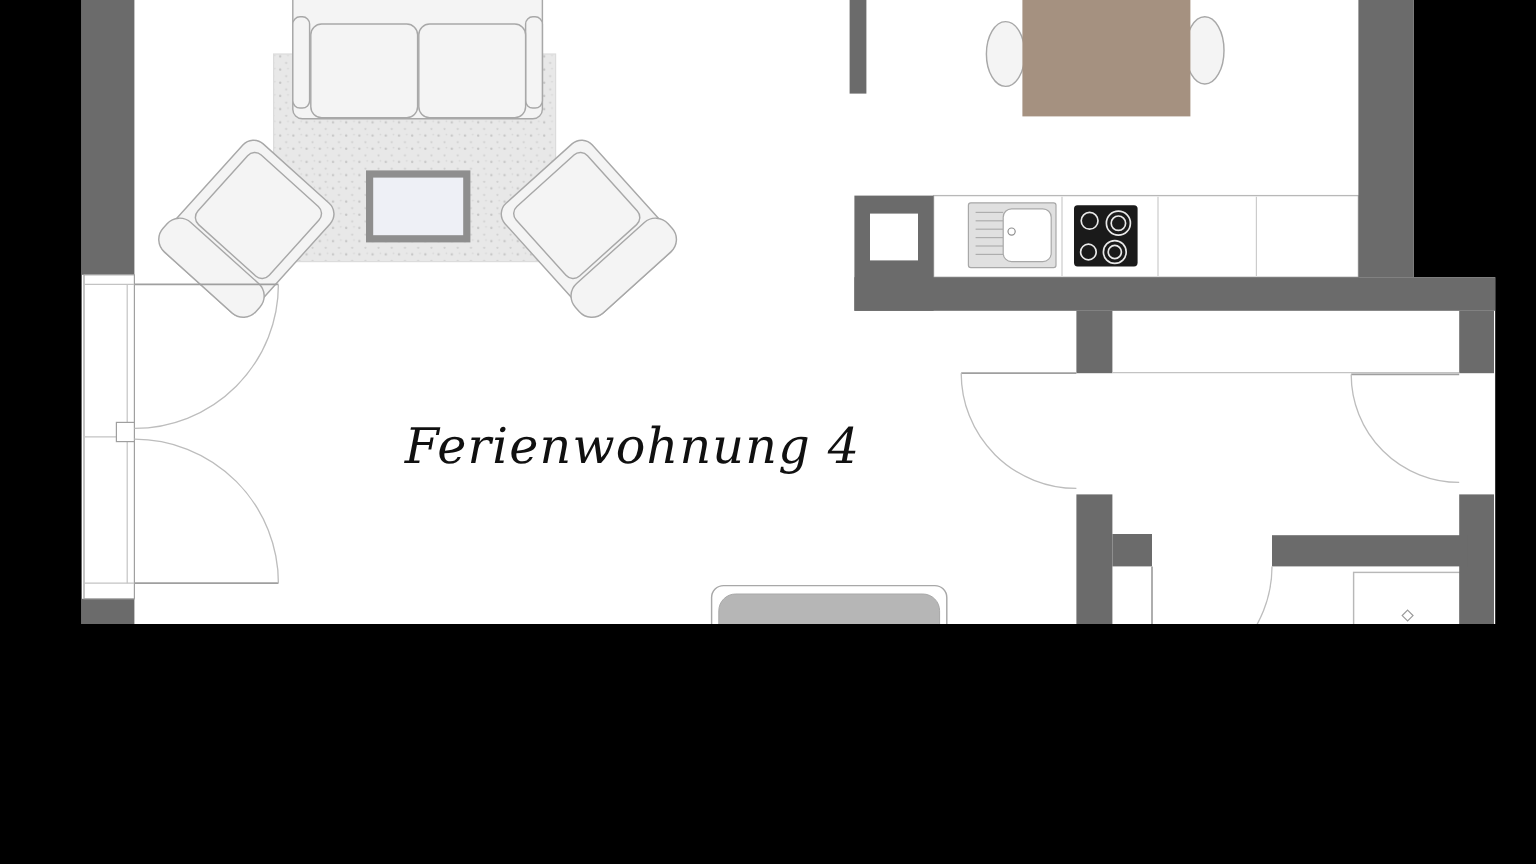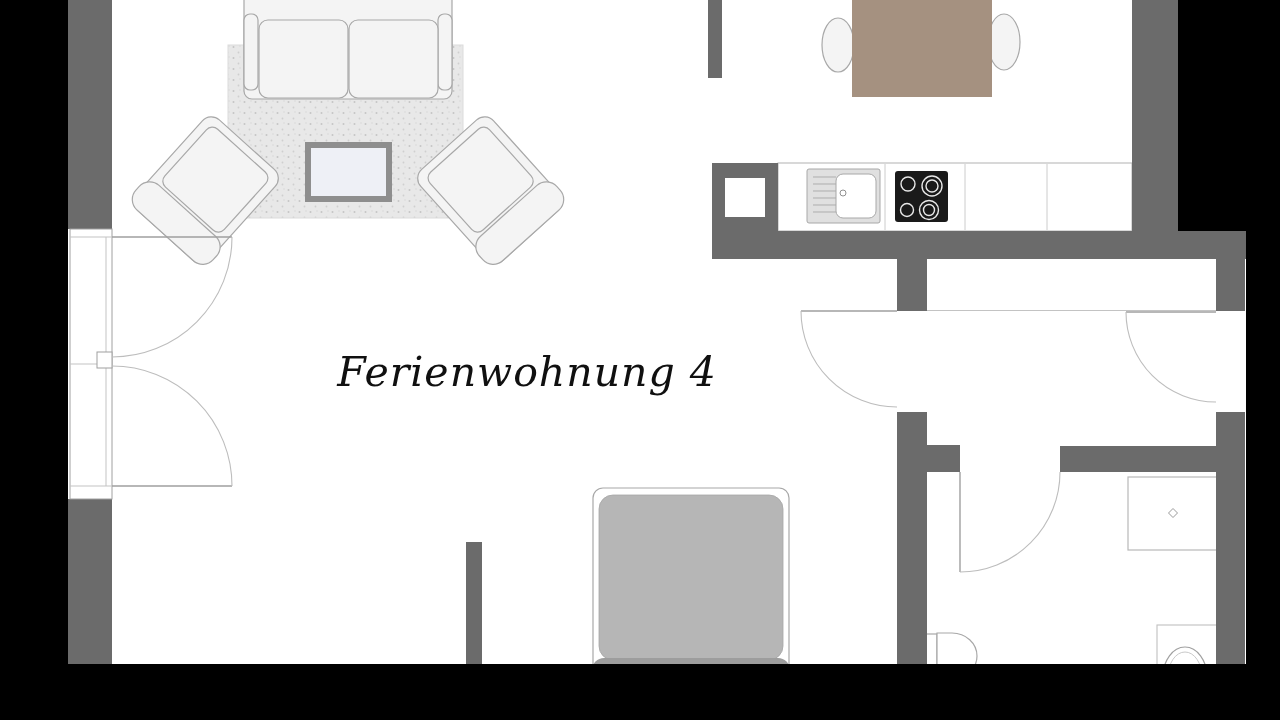--- a/index.html
+++ b/index.html
@@ -1,18 +1,18 @@
 <!DOCTYPE html>
 <html style="--background: #000000; --floor: #ffffff; --wall: #6b6b6b; --furniture-fill: #f4f4f4; --furniture-outline: #a8a8a8; --rug: #e8e8e8; --duvet: #b6b6b6; --bed-band: #9d9d9d; --dining-table: #a59180; --sideboard: #50403a; --cooktop: #1a1a1a; --sink: #e0e0e0; --coffee-table-frame: #8e8e8e; --coffee-table-top: #eef0f6;"><head>
 <meta charset="utf-8">
 <style>
   html,body{margin:0;padding:0;background:#000;}
   .stage{
     position:relative;
-    width:1280px;height:664px;
+    width:1280px;height:520px;
     background:var(--background,#000);
     overflow:hidden;
     font-family:"DejaVu Serif", serif;
   }
   svg{position:absolute;left:0;top:0;display:block;}
   .floor-base{fill:var(--floor,#ffffff);}
   .black-patch{fill:var(--background,#000000);}
   .wall{fill:var(--wall,#6b6b6b);}
   .furn{fill:var(--furniture-fill,#f4f4f4);stroke:var(--furniture-outline,#a8a8a8);stroke-width:1.2;}
   .furn-white{fill:#ffffff;stroke:var(--furniture-outline,#a8a8a8);stroke-width:1.2;}

